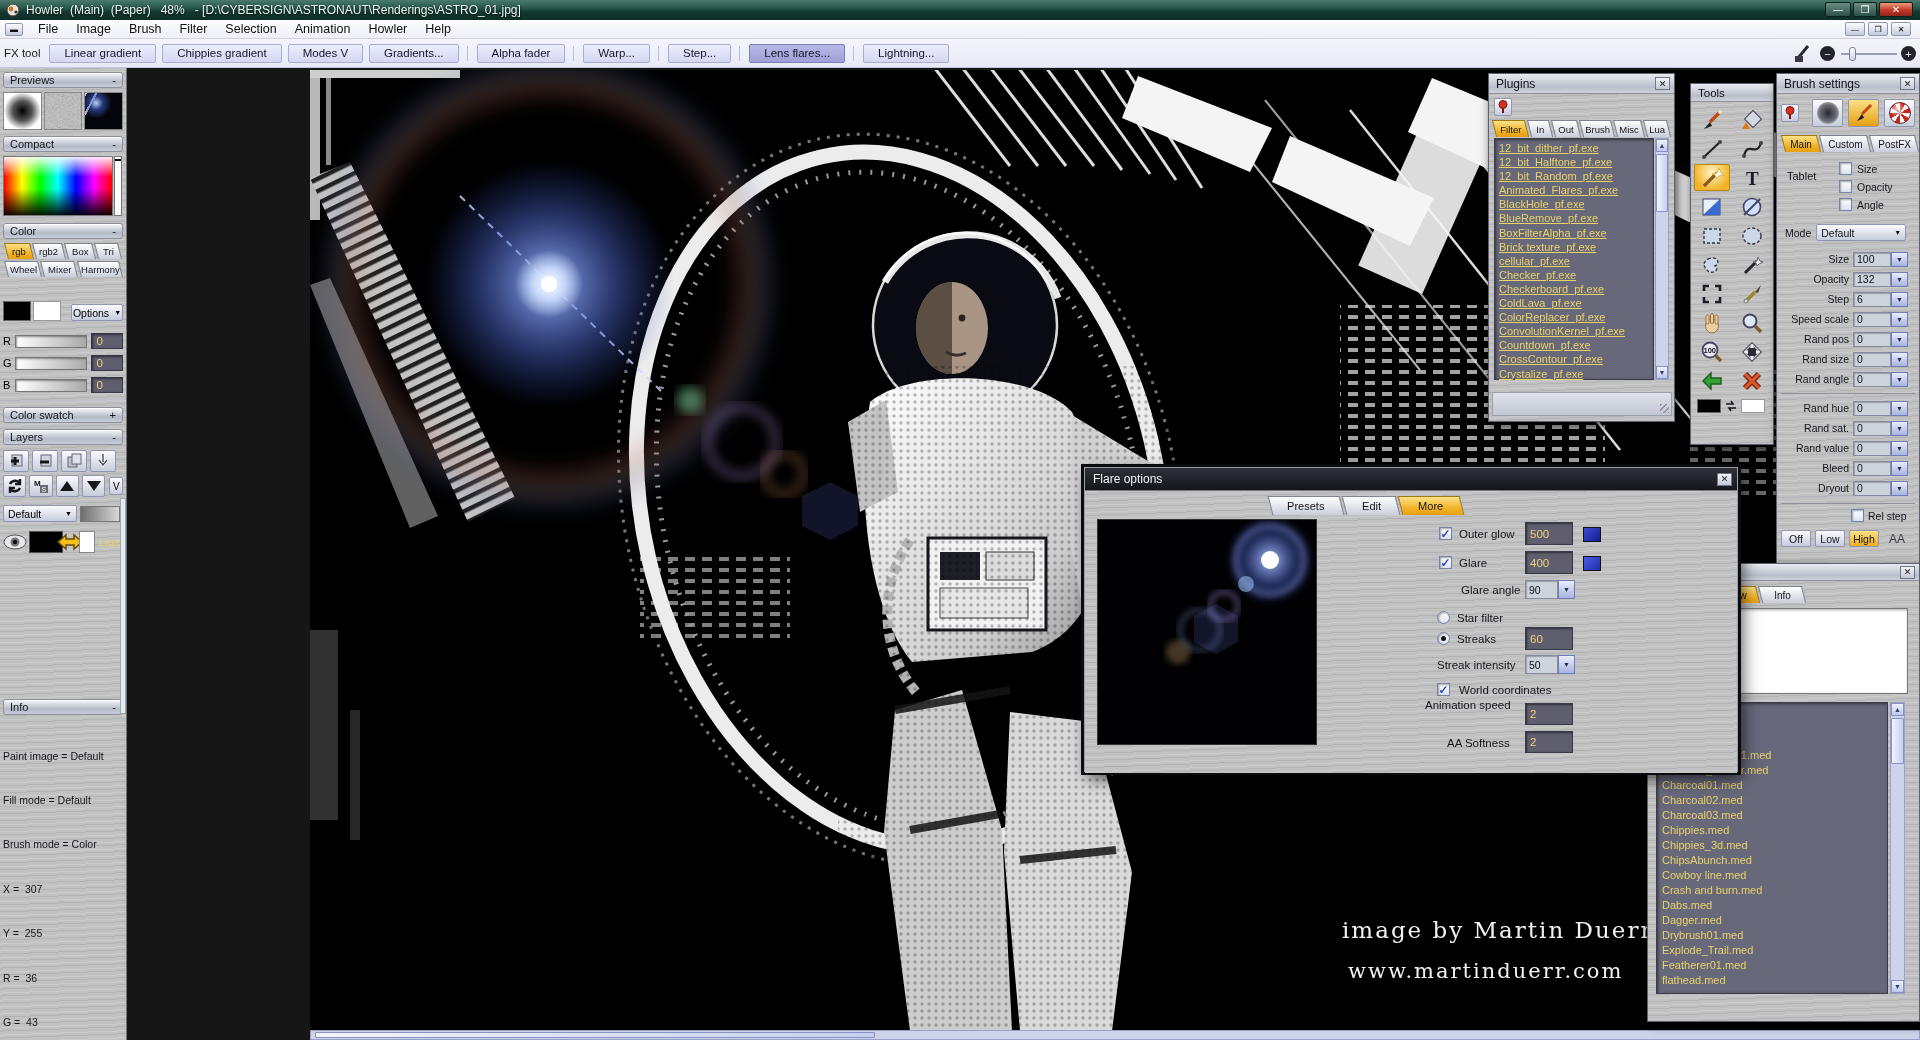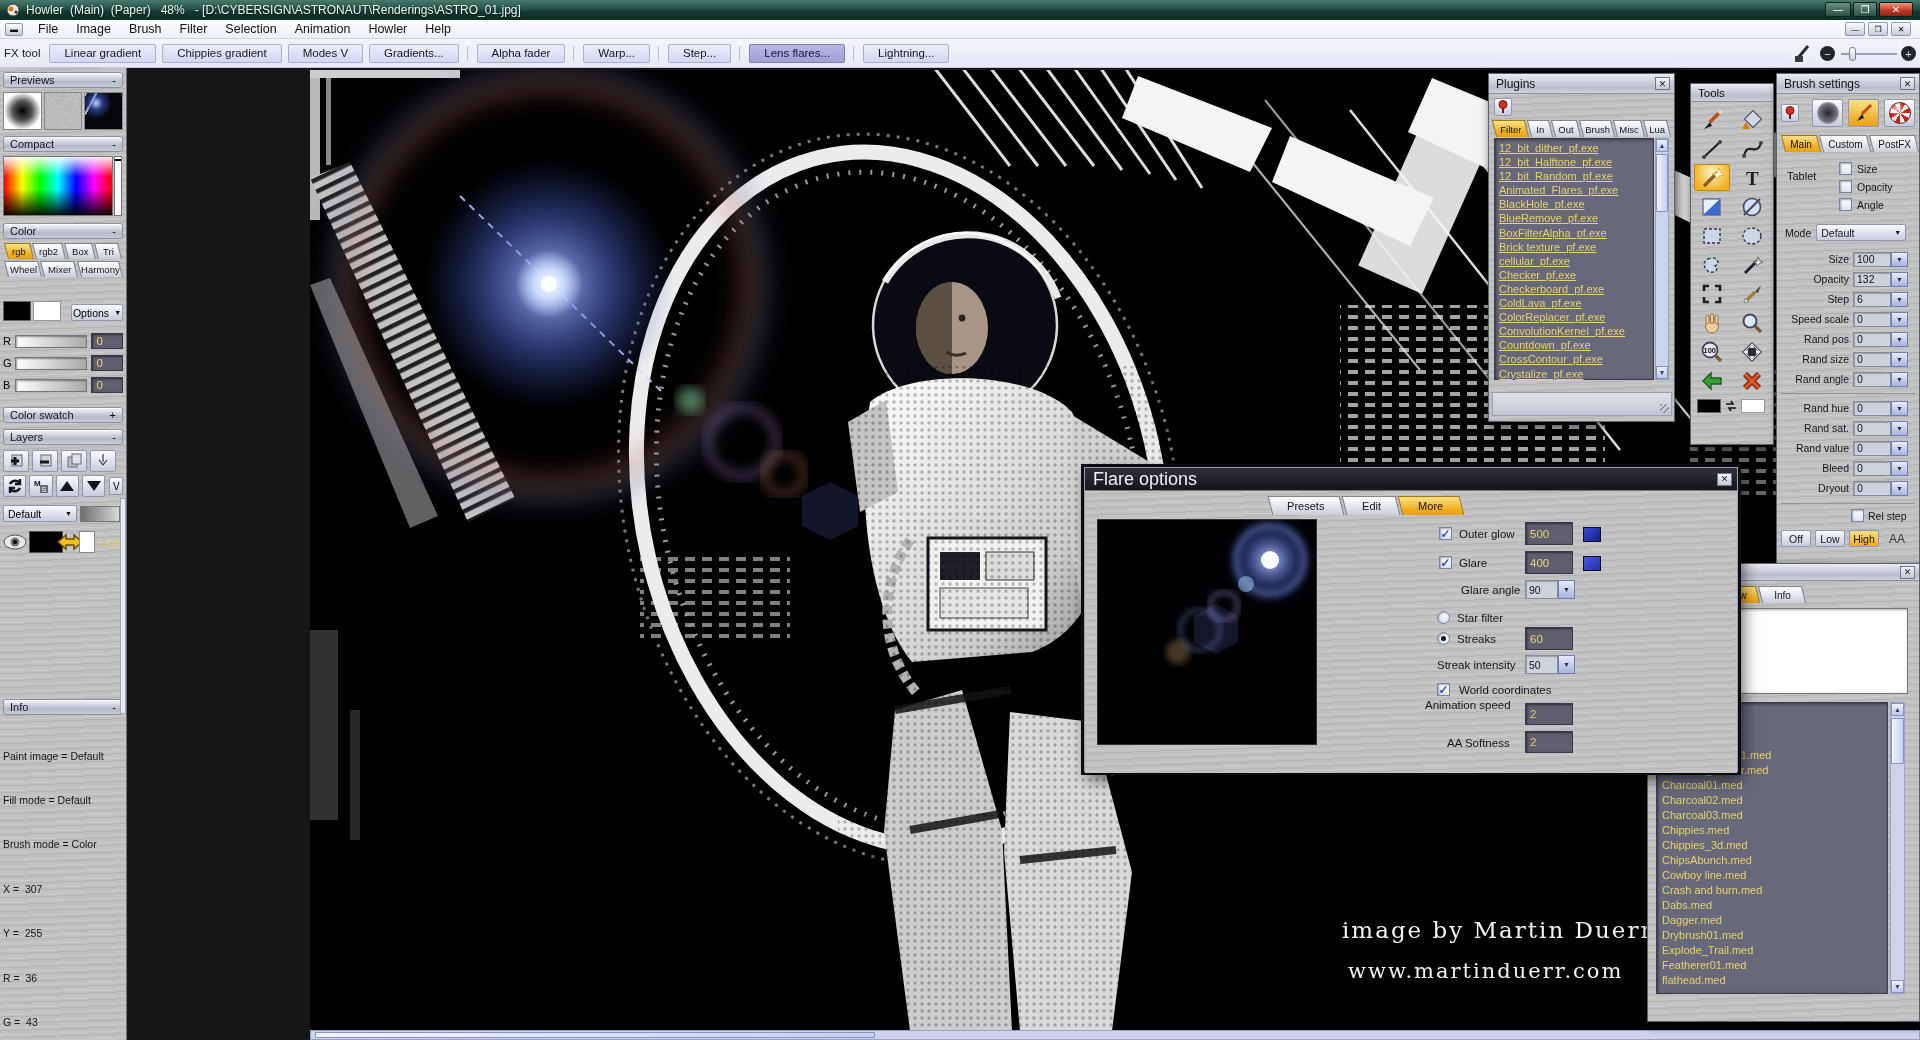--- a/index.html
+++ b/index.html
@@ -818,21 +818,21 @@
   </div>
   <div class="sb abs" style="left:242px;top:138px;width:15px;height:292px">
     <div class="sbarrow abs" style="left:0;top:0;width:13px;height:13px">▲</div>
     <div class="sbthumb abs" style="left:0;top:15px;width:13px;height:46px"></div>
     <div class="sbarrow abs" style="left:0;top:277px;width:13px;height:13px">▼</div>
   </div>
 </div>
 
 <div class="abs" style="left:1084px;top:467px;width:654px;height:305px;border:1px solid #9aa0aa;outline:3px solid #0c0c10;box-shadow:4px 6px 16px rgba(0,0,0,.7)">
   <div style="height:22px;background:linear-gradient(#30303a,#15151c);display:flex;align-items:center;justify-content:space-between;padding:0 5px 0 8px">
-    <span style="color:#f0f0f4;font-size:18px">Flare options</span>
+    <span style="color:#f0f0f4;font-size:12px">Flare options</span>
     <div class="xbtn">✕</div>
   </div>
   <div class="metal" style="position:relative;height:283px;border-top:1px solid #777;font-size:11.5px;color:#15151c">
     <div style="position:absolute;left:185px;top:5px;display:flex;height:19px;font-size:11px">
       <div class="tab" style="width:72px">
           <span>Presets</span>
         </div>
       <div class="tab" style="width:54px">
           <span>Edit</span>
         </div>

